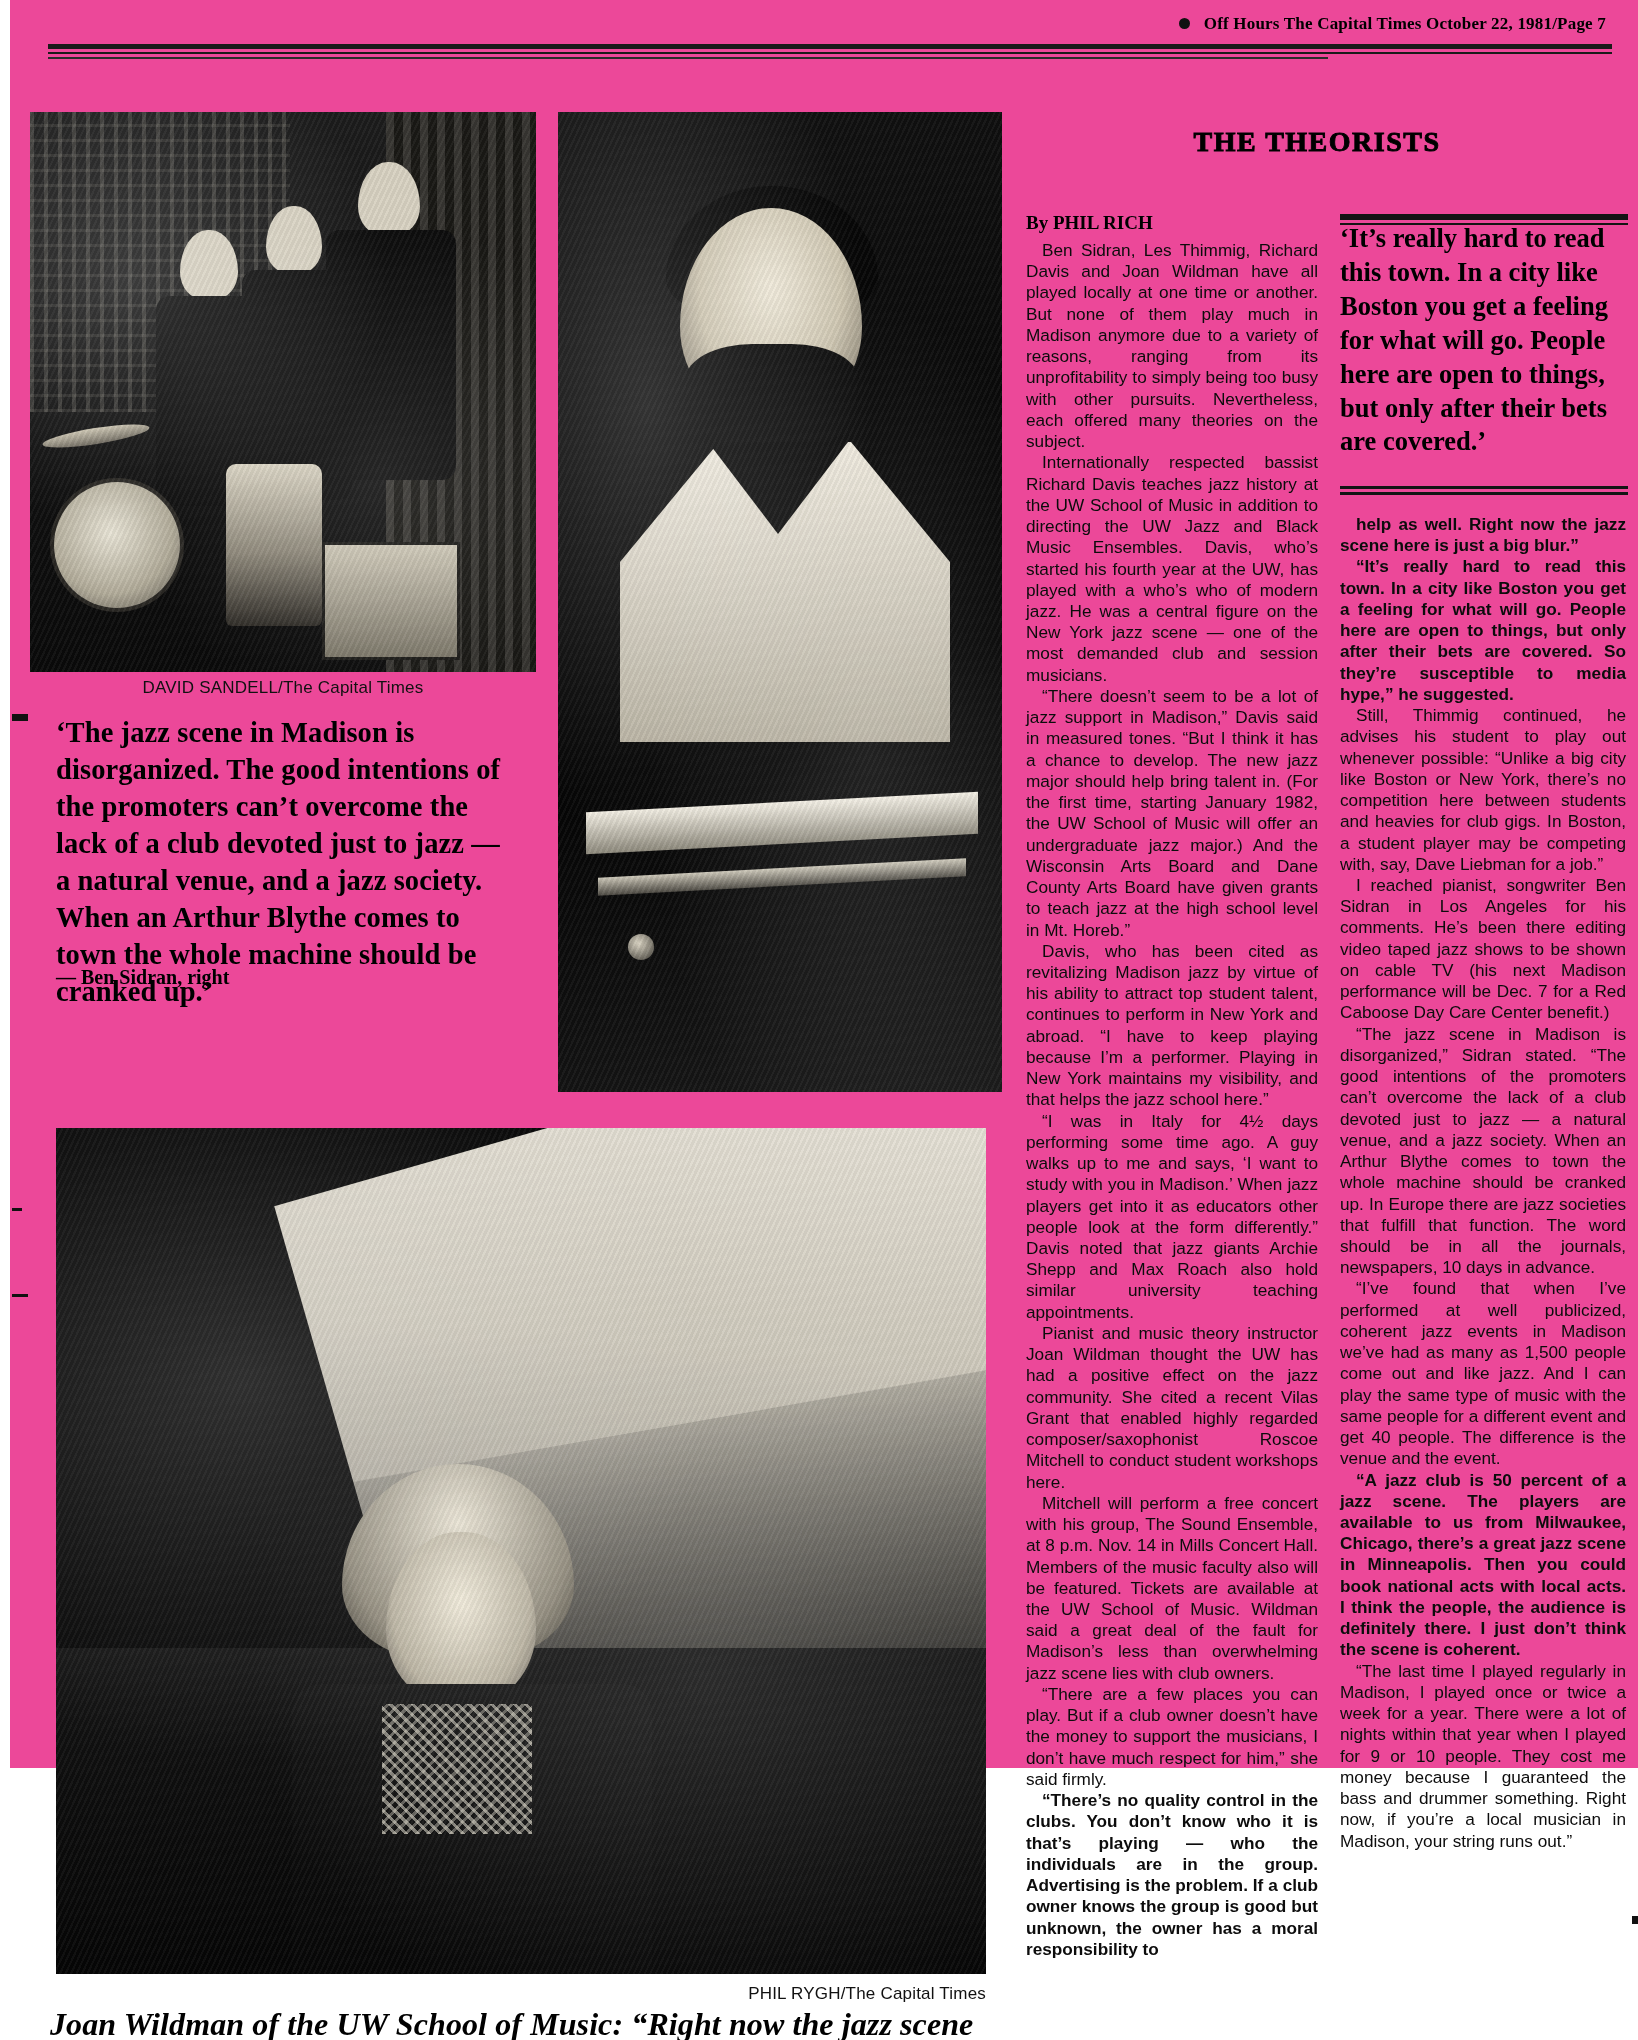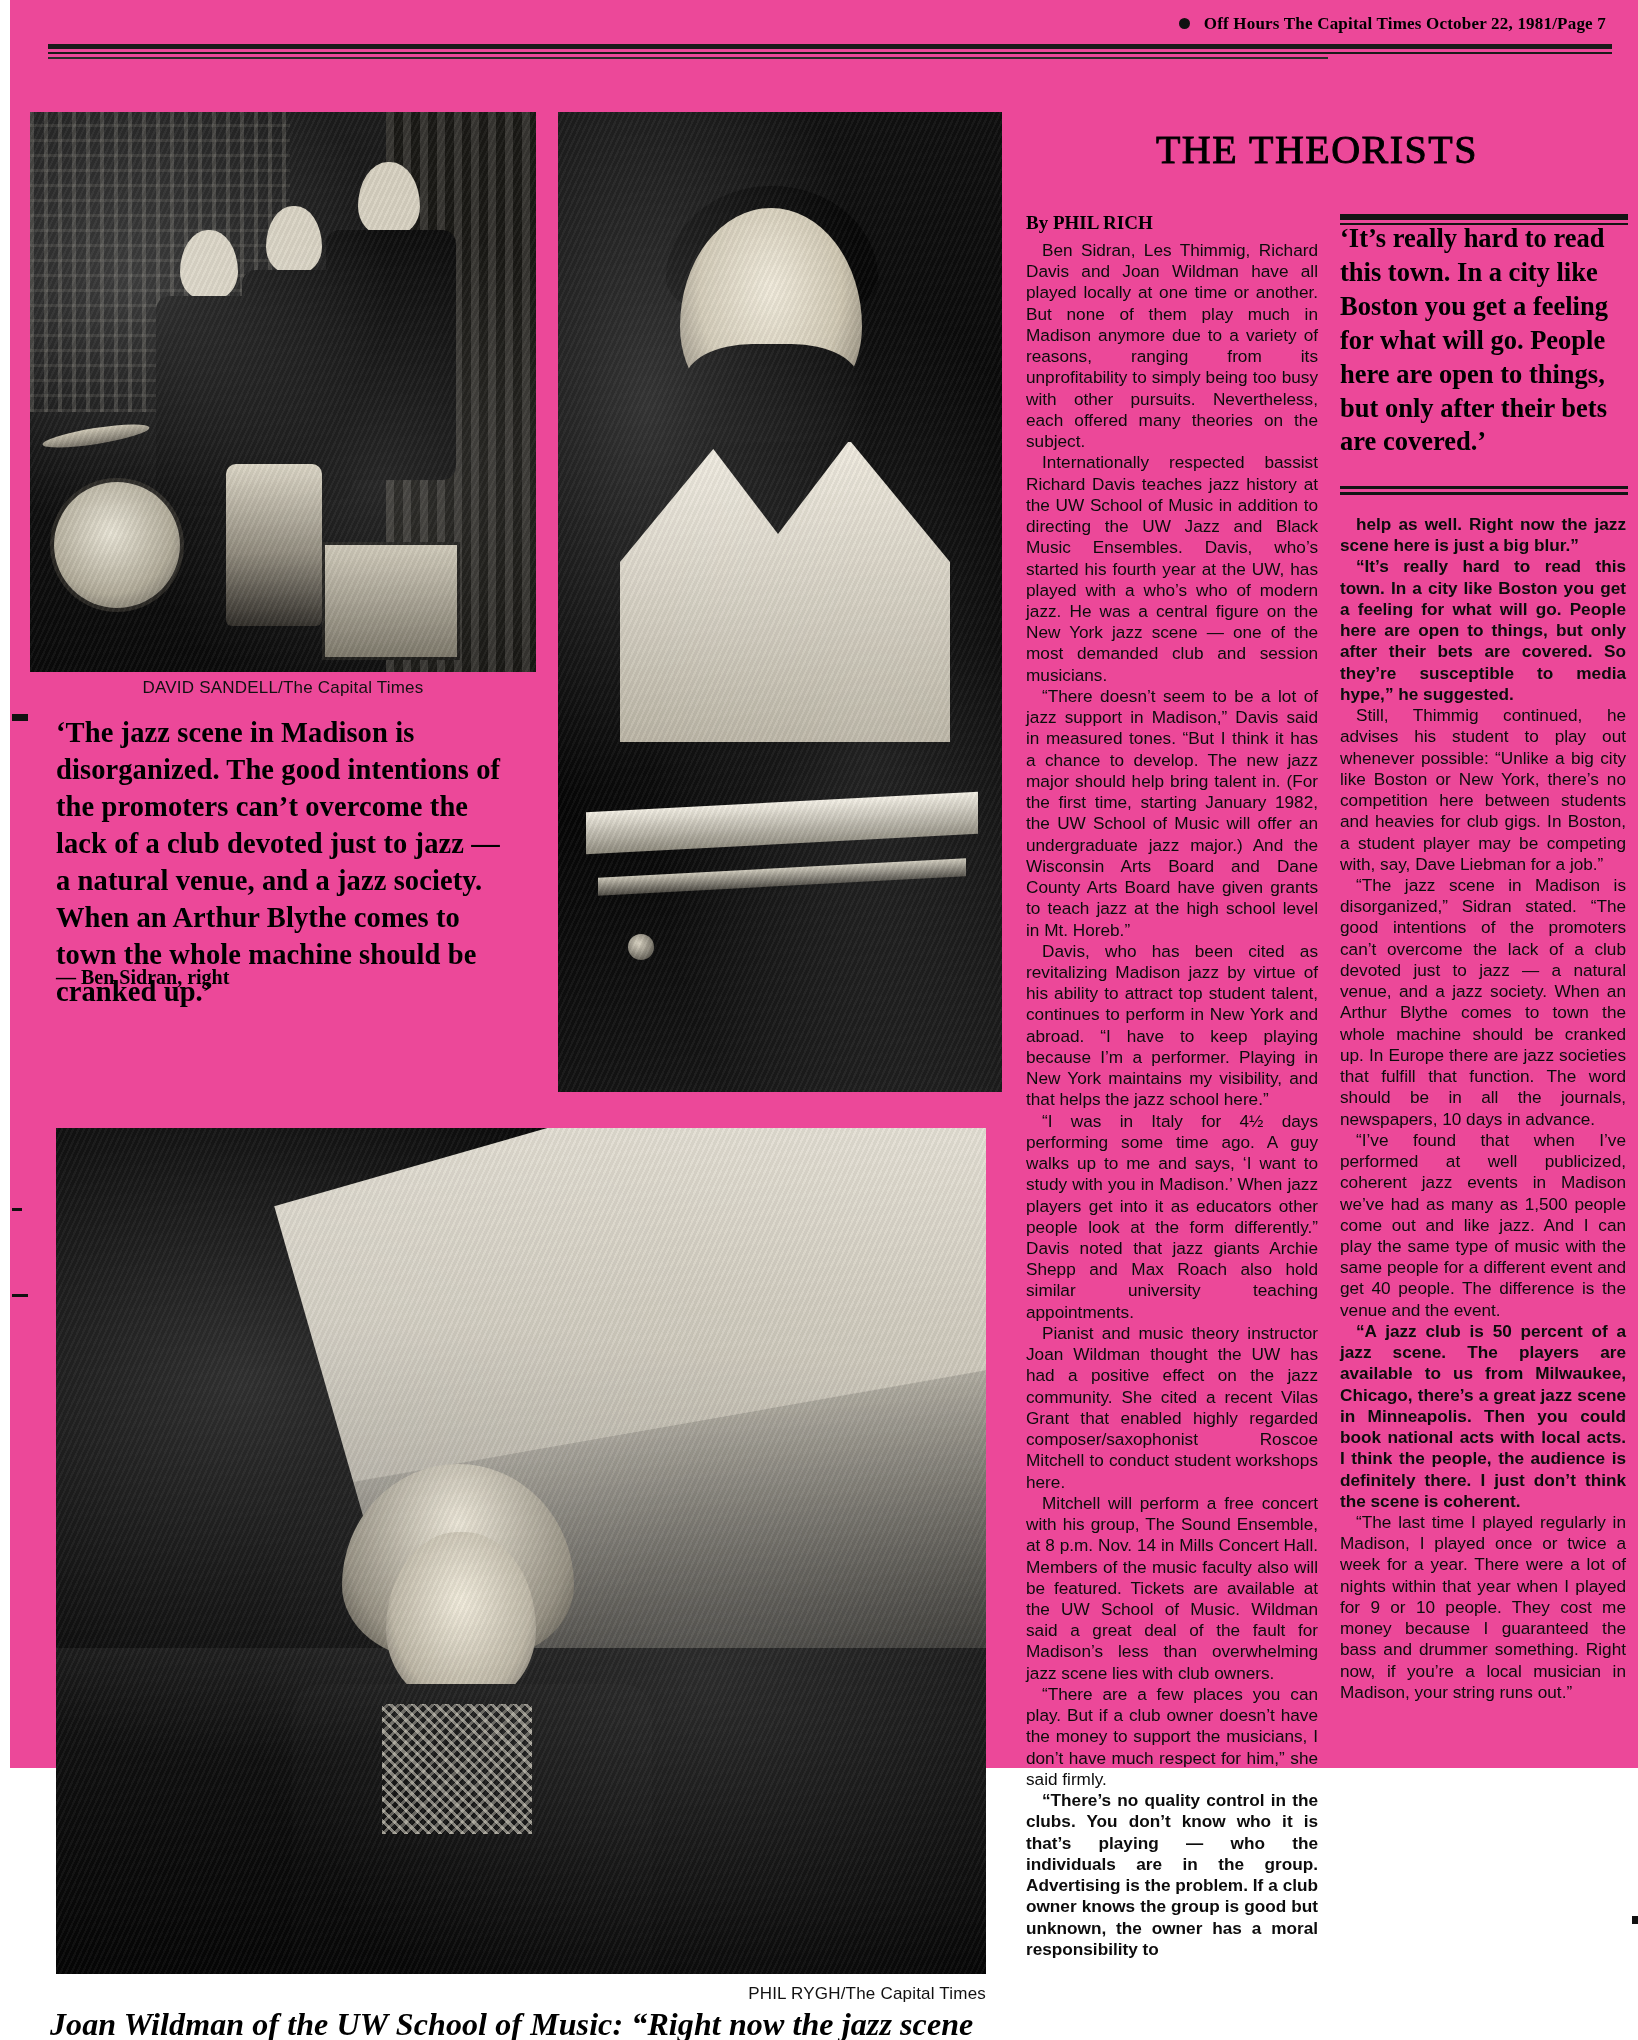--- a/index.html
+++ b/index.html
@@ -277,22 +277,22 @@
     background: #111;
   }
 
   
   #headline {
     position: absolute;
     left: 1012px; top: 126px;
     width: 590px;
     text-align: center;
     font-family: "Liberation Serif", serif;
-    font-weight: normal;
-    font-size: 40px;
+    font-weight: bold;
+    font-size: 28px;
     letter-spacing: 1.5px;
     -webkit-text-stroke: 0.9px #000;
   }
 
   #byline {
     position: absolute;
     left: 1016px; top: 212px;
     font-family: "Liberation Serif", serif;
     font-weight: bold;
     font-size: 19px;
@@ -416,19 +416,20 @@
       <p>“I was in Italy for 4½ days performing some time ago. A guy walks up to me and says, ‘I want to study with you in Madison.’ When jazz players get into it as educators other people look at the form differently.” Davis noted that jazz giants Archie Shepp and Max Roach also hold similar university teaching appointments.</p>
       <p>Pianist and music theory instructor Joan Wildman thought the UW has had a positive effect on the jazz community. She cited a recent Vilas Grant that enabled highly regarded composer/saxophonist Roscoe Mitchell to conduct student workshops here.</p>
       <p>Mitchell will perform a free concert with his group, The Sound Ensemble, at 8 p.m. Nov. 14 in Mills Concert Hall. Members of the music faculty also will be featured. Tickets are available at the UW School of Music. Wildman said a great deal of the fault for Madison’s less than overwhelming jazz scene lies with club owners.</p>
       <p>“There are a few places you can play. But if a club owner doesn’t have the money to support the musicians, I don’t have much respect for him,” she said firmly.</p>
       <p class="bold">“There’s no quality control in the clubs. You don’t know who it is that’s playing — who the individuals are in the group. Advertising is the problem. If a club owner knows the group is good but unknown, the owner has a moral responsibility to</p>
     </div>
   <div class="col" id="col-b">
       <p class="bold">help as well. Right now the jazz scene here is just a big blur.”</p>
       <p class="bold">“It’s really hard to read this town. In a city like Boston you get a feeling for what will go. People here are open to things, but only after their bets are covered. So they’re susceptible to media hype,” he suggested.</p>
       <p>Still, Thimmig continued, he advises his student to play out whenever possible: “Unlike a big city like Boston or New York, there’s no competition here between students and heavies for club gigs. In Boston, a student player may be competing with, say, Dave Liebman for a job.”</p>
+      <p>I reached pianist, songwriter Ben Sidran in Los Angeles for his comments. He’s been there editing video taped jazz shows to be shown on cable TV (his next Madison performance will be Dec. 7 for a Red Caboose Day Care Center benefit.)</p>
       <p>“The jazz scene in Madison is disorganized,” Sidran stated. “The good intentions of the promoters can’t overcome the lack of a club devoted just to jazz — a natural venue, and a jazz society. When an Arthur Blythe comes to town the whole machine should be cranked up. In Europe there are jazz societies that fulfill that function. The word should be in all the journals, newspapers, 10 days in advance.</p>
       <p>“I’ve found that when I’ve performed at well publicized, coherent jazz events in Madison we’ve had as many as 1,500 people come out and like jazz. And I can play the same type of music with the same people for a different event and get 40 people. The difference is the venue and the event.</p>
       <p class="bold">“A jazz club is 50 percent of a jazz scene. The players are available to us from Milwaukee, Chicago, there’s a great jazz scene in Minneapolis. Then you could book national acts with local acts. I think the people, the audience is definitely there. I just don’t think the scene is coherent.</p>
       <p>“The last time I played regularly in Madison, I played once or twice a week for a year. There were a lot of nights within that year when I played for 9 or 10 people. They cost me money because I guaranteed the bass and drummer something. Right now, if you’re a local musician in Madison, your string runs out.”</p>
     </div>
 
 </div>
 
 </body></html>

